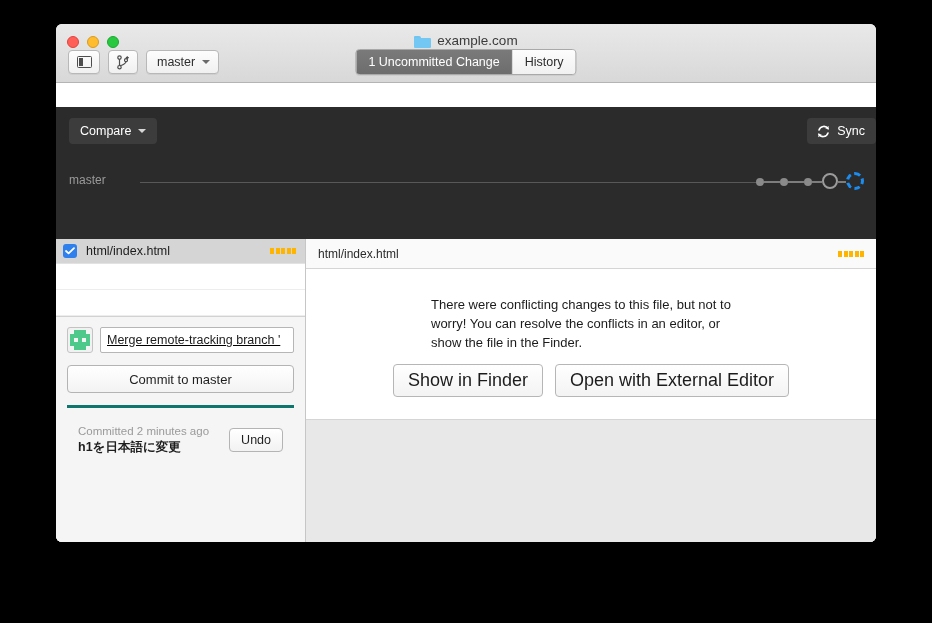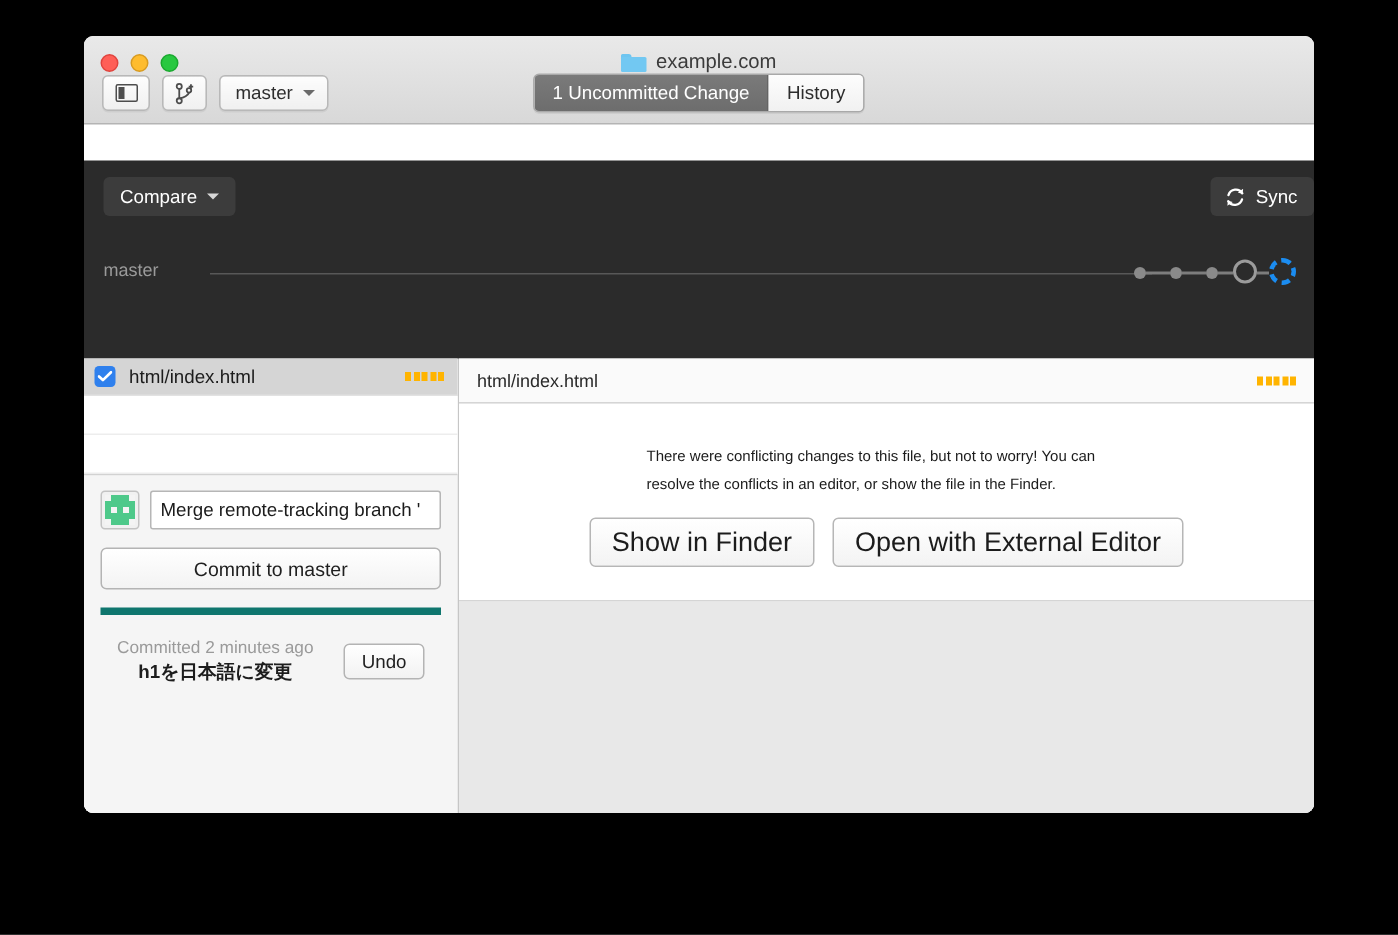--- a/index.html
+++ b/index.html
@@ -362,20 +362,21 @@
     flex: 1;
     display: flex;
     flex-direction: column;
     background: #f5f5f5;
     box-sizing: border-box;
   }
   .summary-row {
     display: flex;
     gap: 7px;
     align-items: flex-start;
+    text-decoration: underline;
   }
   .avatar {
     width: 26px; height: 26px;
     border: 1px solid #c3c3c3;
     background: #f1f1f1;
     border-radius: 3px;
     padding: 2px;
     box-sizing: border-box;
     display: grid;
     grid-template-columns: repeat(5, 1fr);
@@ -416,28 +417,27 @@
     display: flex;
     align-items: center;
     justify-content: center;
     font-size: 13px;
     color: #1f1f1f;
     box-sizing: border-box;
   }
 
   .undo-bar {
     margin-top: 12px;
-    border-top: 5px solid #0f766e;
+    border-top: 3px solid #0f766e;
     padding: 9px 11px 0 11px;
     display: flex;
     align-items: center;
     justify-content: space-between;
     height: 58px;
     box-sizing: border-box;
-    text-align: center;
   }
   .undo-text .small {
     font-size: 11.5px;
     color: #9a9a9a;
     line-height: 15px;
   }
   .undo-text .strong {
     font-size: 12.5px;
     font-weight: bold;
     color: #1d1d1d;
@@ -475,21 +475,21 @@
 
   .conflict-panel {
     background: #ffffff;
     border-bottom: 1px solid #d5d5d5;
     padding: 26px 0 22px 0;
     display: flex;
     flex-direction: column;
     align-items: center;
   }
   .conflict-msg {
-    font-size: 10px;
+    font-size: 13px;
     color: #1b1b1b;
     line-height: 19px;
     text-align: left;
     width: 320px;
   }
   .conflict-actions {
     margin-top: 12px;
     display: flex;
     gap: 12px;
   }

